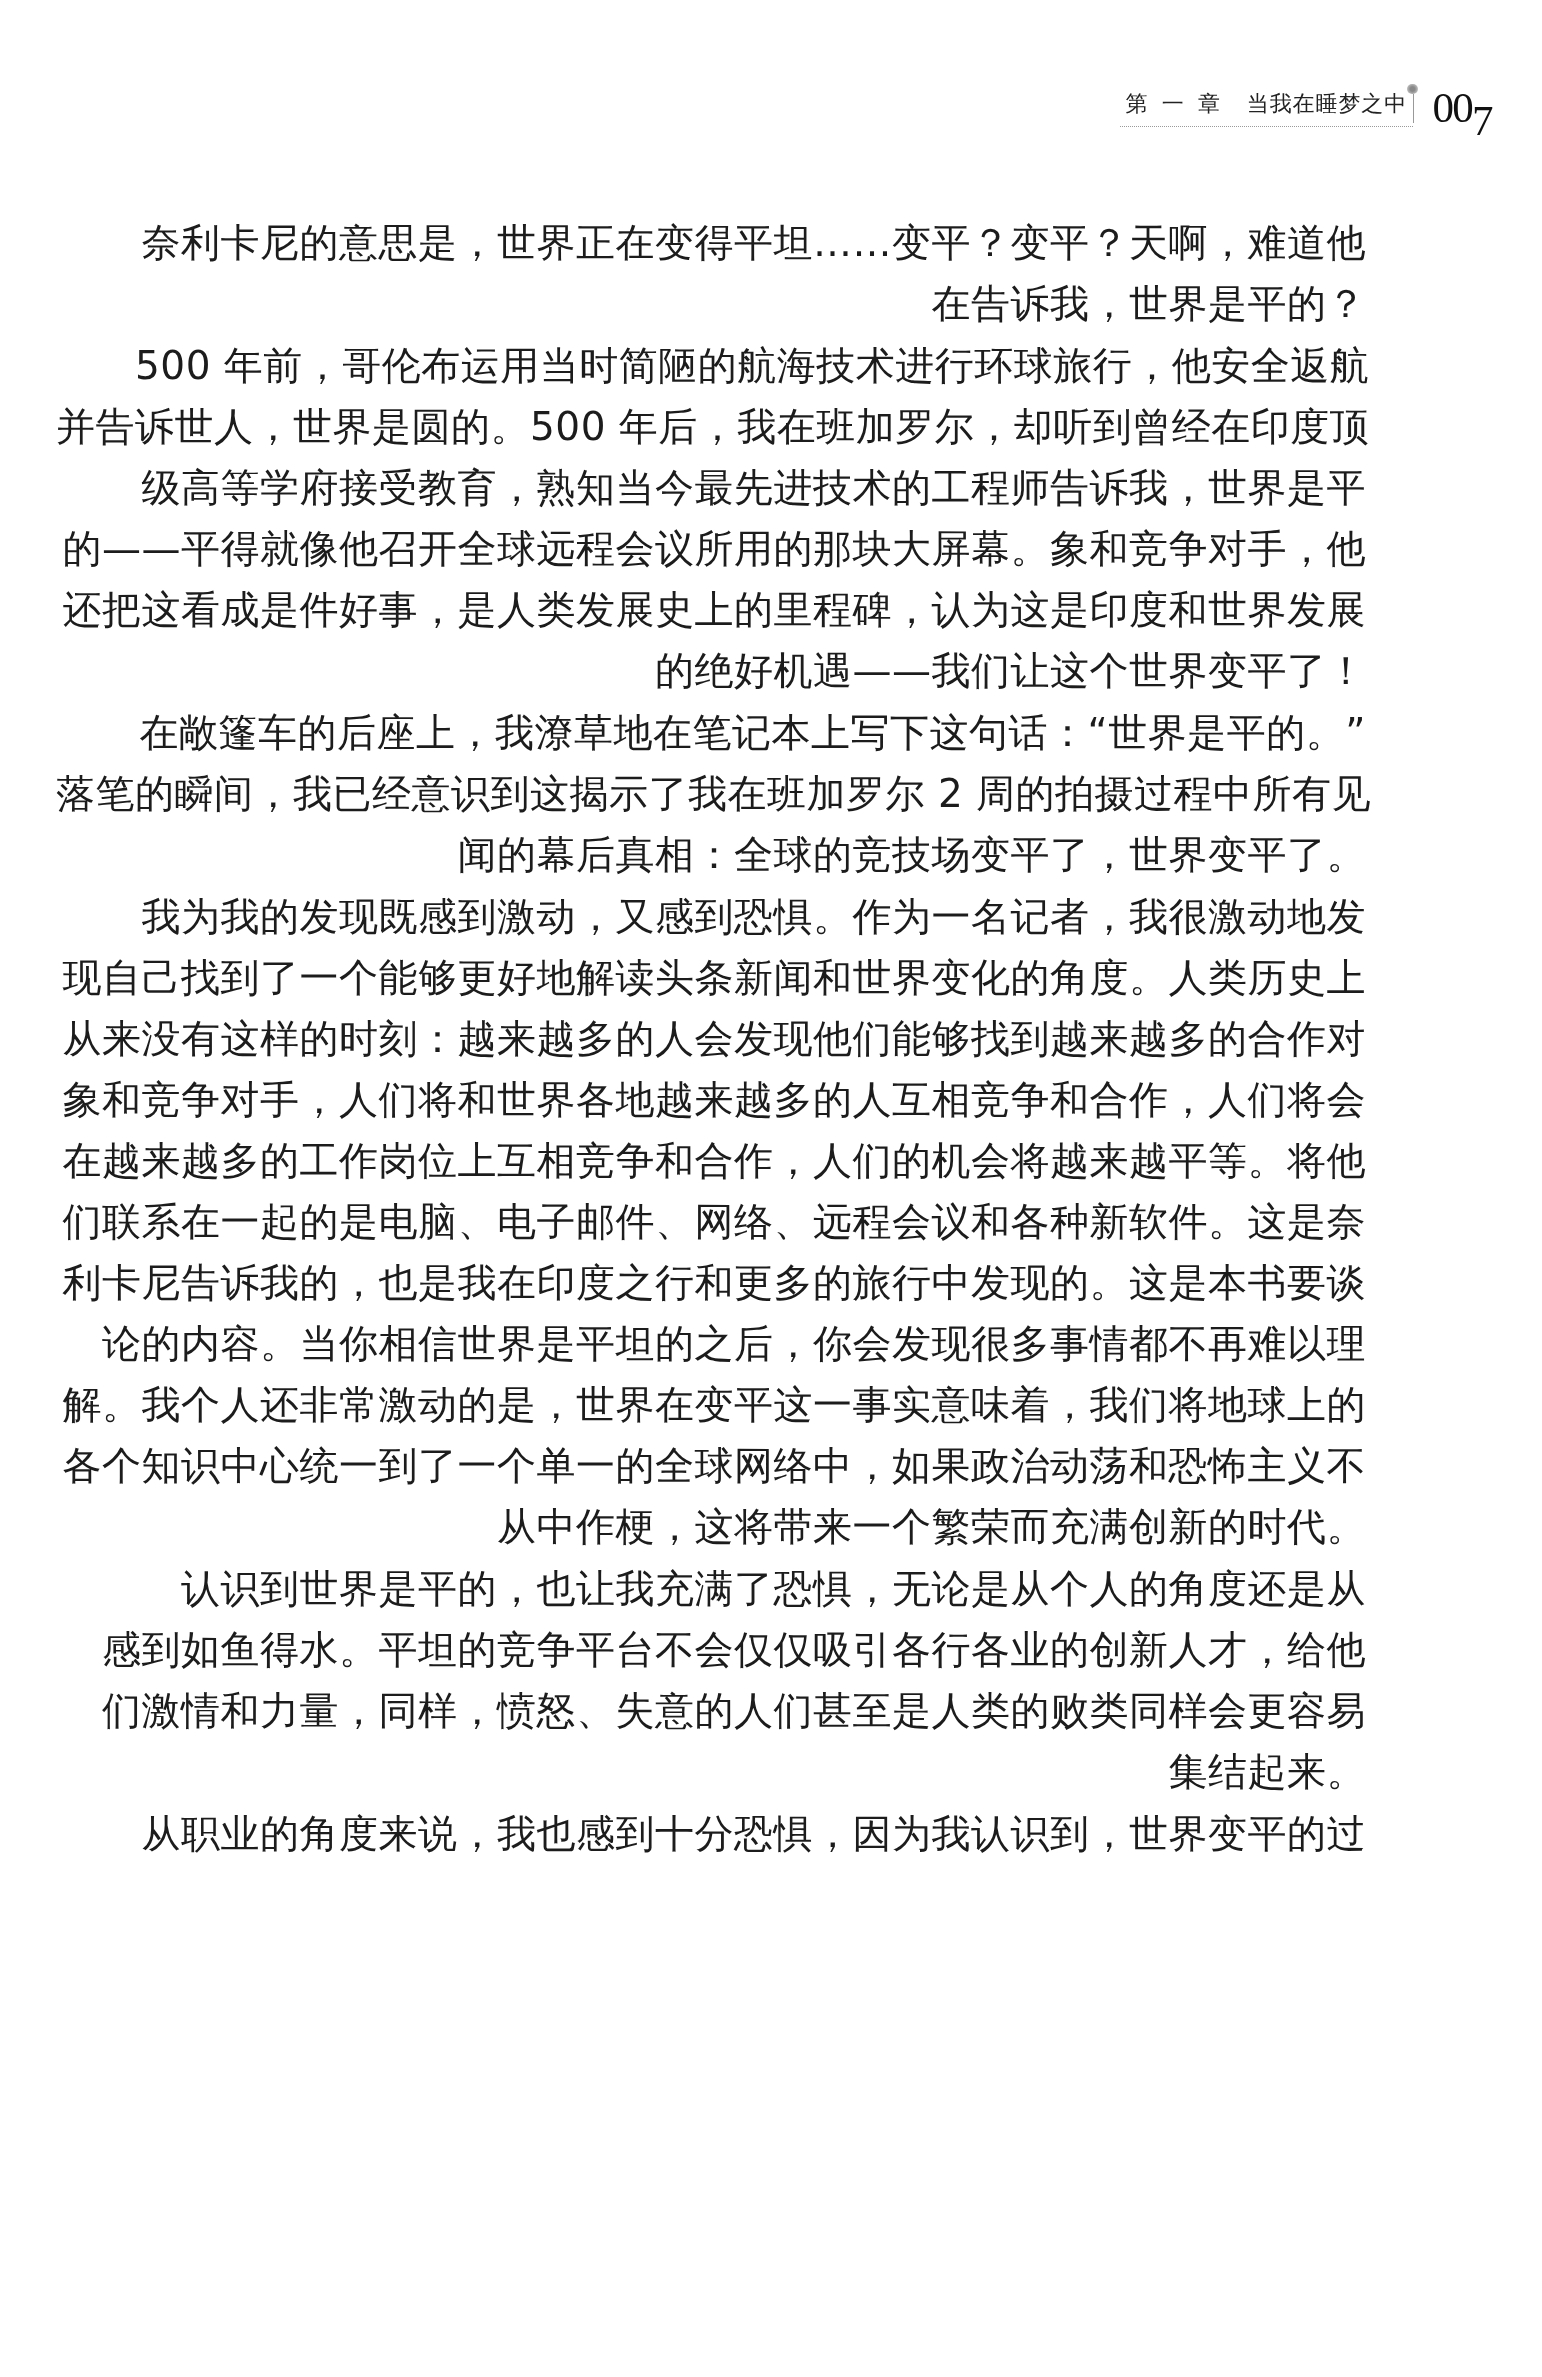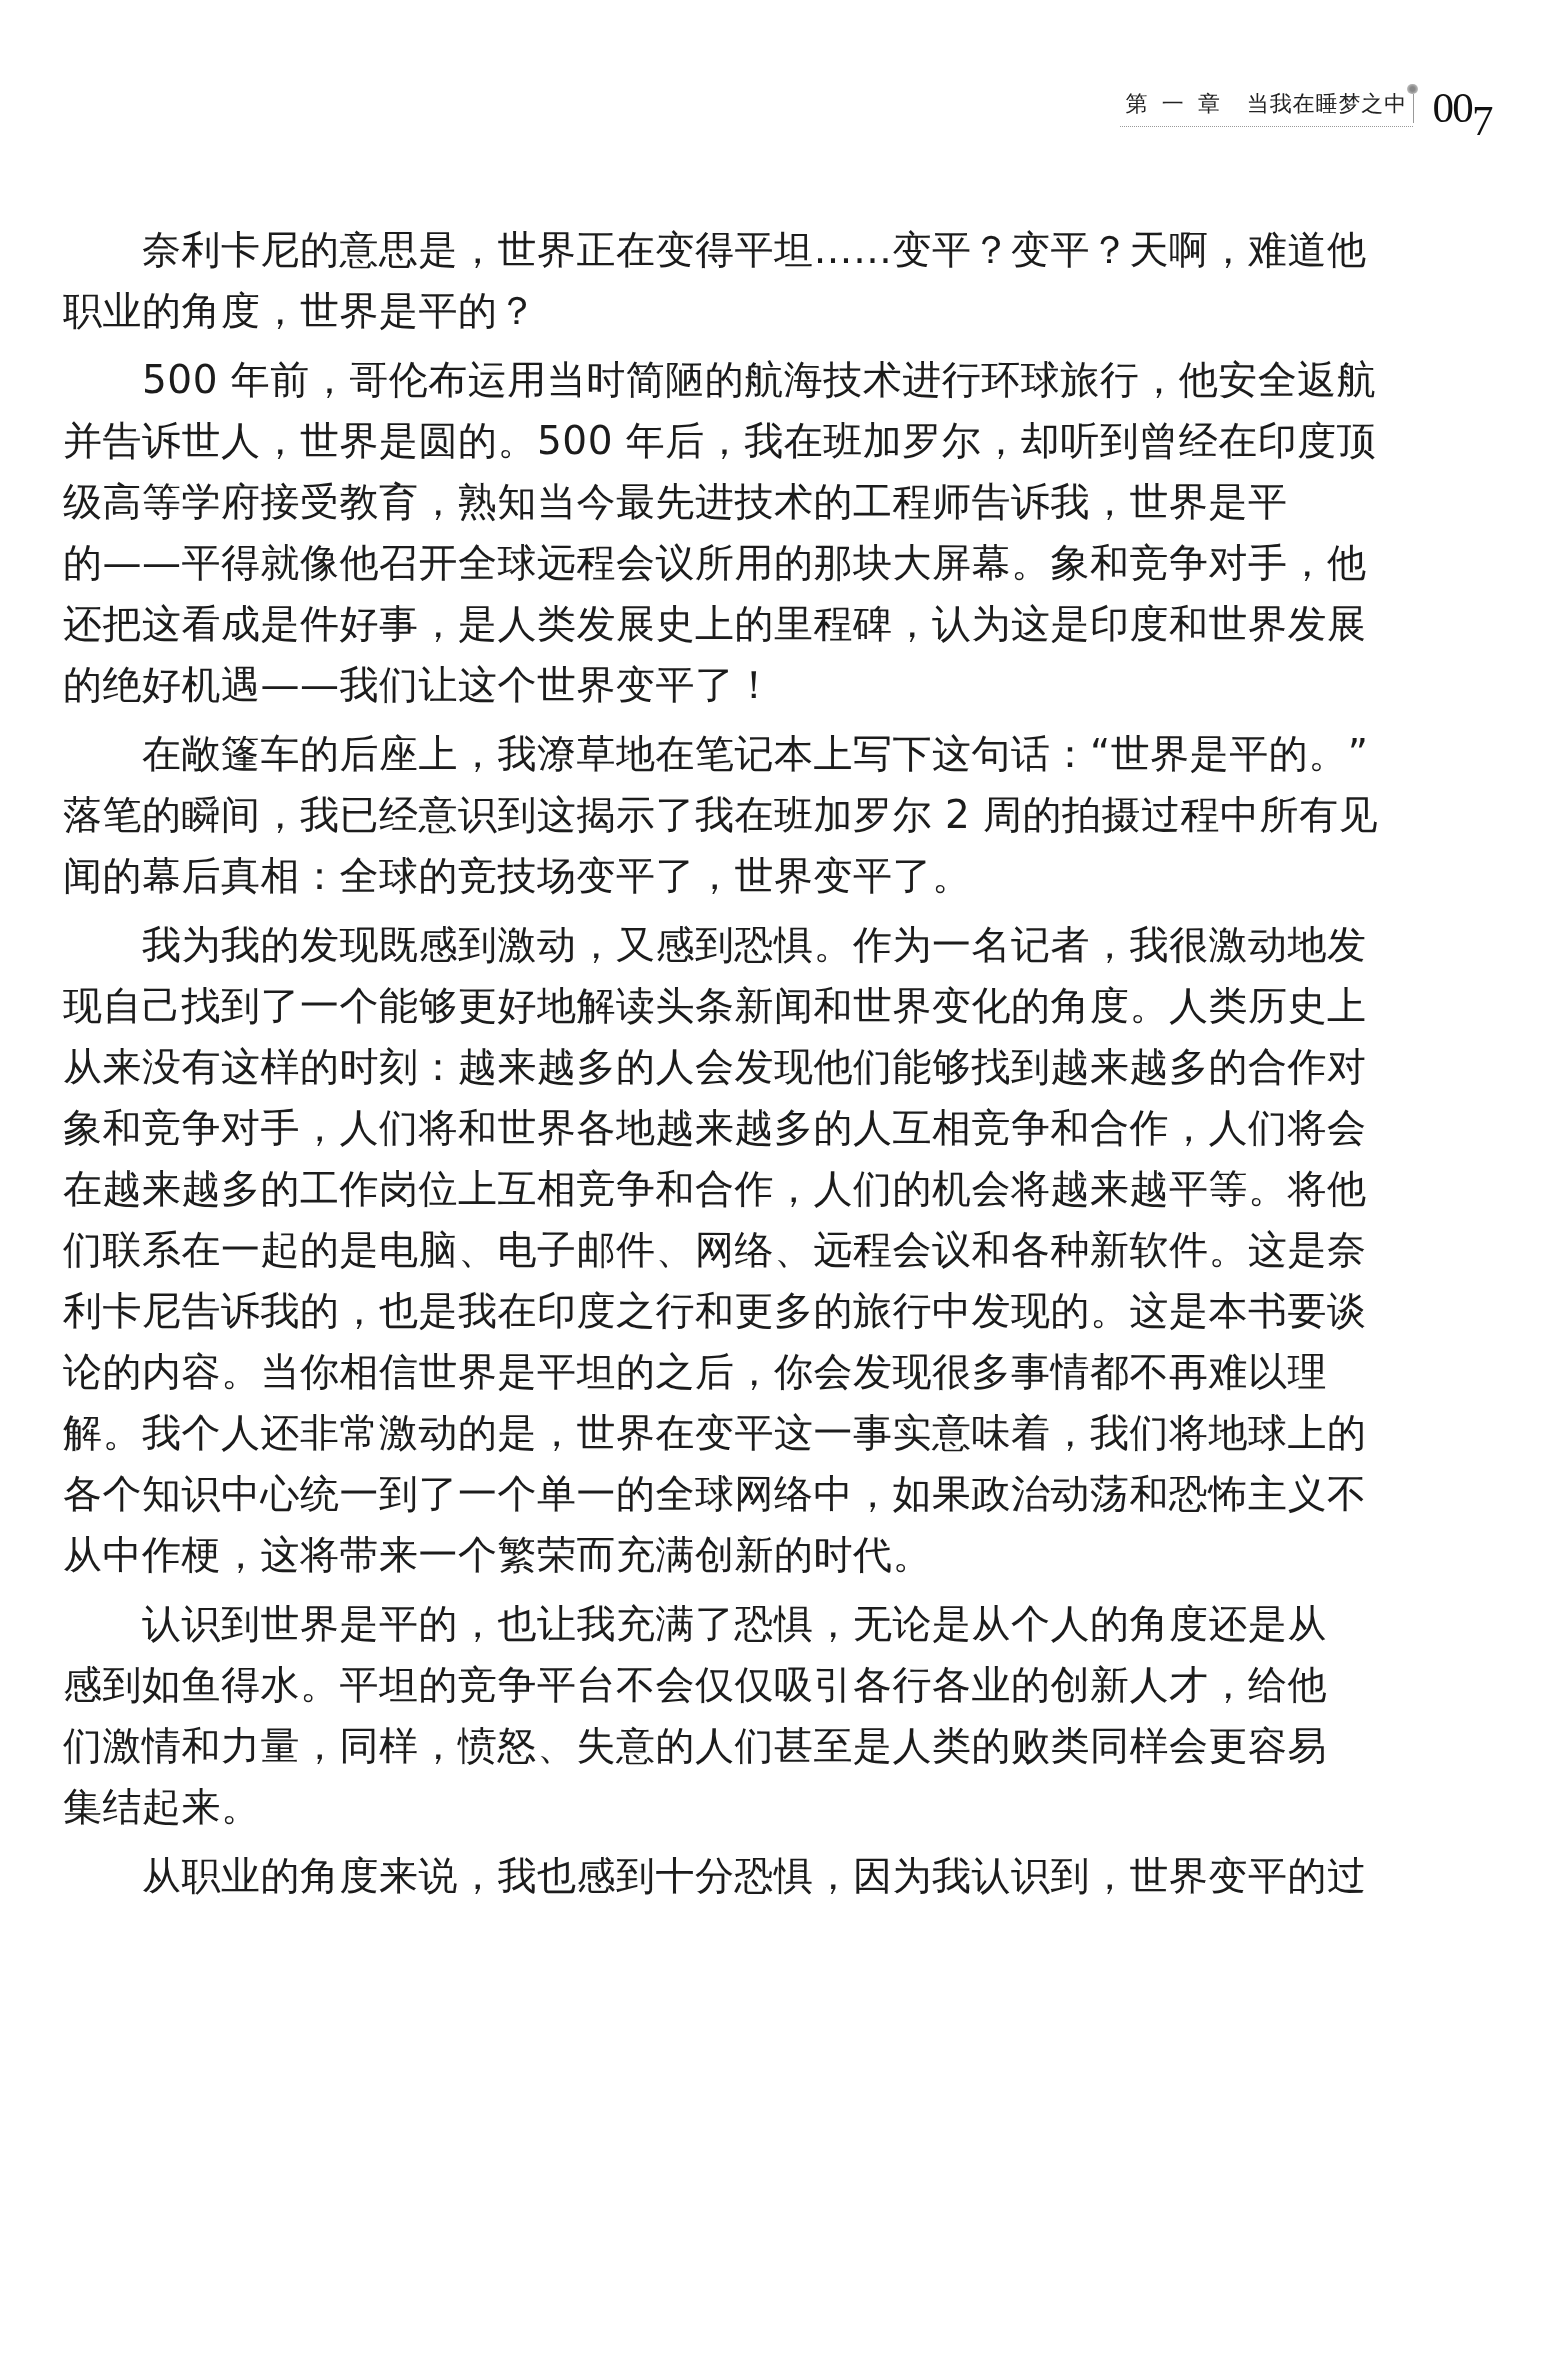--- a/index.html
+++ b/index.html
@@ -21,21 +21,21 @@
     position: absolute; right: -5.4px; top: -5.4px; width: 10.7px; height: 10.7px;
     border-radius: 50%; background: radial-gradient(circle, #888 30%, #bbb 70%);
   }
   .stem { position: absolute; right: -0.9px; top: 5.4px; width: 0.9px; height: 28.6px; background: #999; }
   .page-number {
     font-family: "Liberation Serif", serif; font-size: 43px; color: #111; margin-left: 20px;
     position: relative; top: 5.4px; letter-spacing: -1.8px;
   }
   .page-number .last { position: relative; top: 12.5px; }
   .content { position: absolute; left: 55px; top: 211px; width: 1312px; }
-  .para { margin: 8px; }
+  .para { margin: 1px; text-align: right; }
   .line {
     display: block; height: 61px; line-height: 61px;
     font-size: 39px; white-space: nowrap; letter-spacing: 0.5px;
     font-family: "DejaVu Sans", sans-serif; font-weight: normal; color: #1c1c1c;
   }
   .indent { padding-left: 79px; }
 </style>
 </head>
 <body>
 
@@ -47,21 +47,21 @@
     <span class="stem"></span>
   </div>
   <div class="page-number">
     <span>00</span><span class="last">7</span>
   </div>
 </div>
 
 <div class="content">
   <p class="para">
     <span class="line indent">奈利卡尼的意思是，世界正在变得平坦……变平？变平？天啊，难道他</span>
-    <span class="line">职业的角度，世界是平的？</span>
+    <span class="line">在告诉我，世界是平的？</span>
   </p>
   <p class="para">
     <span class="line indent">500 年前，哥伦布运用当时简陋的航海技术进行环球旅行，他安全返航</span>
     <span class="line">并告诉世人，世界是圆的。500 年后，我在班加罗尔，却听到曾经在印度顶</span>
     <span class="line">级高等学府接受教育，熟知当今最先进技术的工程师告诉我，世界是平</span>
     <span class="line">的——平得就像他召开全球远程会议所用的那块大屏幕。象和竞争对手，他</span>
     <span class="line">还把这看成是件好事，是人类发展史上的里程碑，认为这是印度和世界发展</span>
     <span class="line">的绝好机遇——我们让这个世界变平了！</span>
   </p>
   <p class="para">

